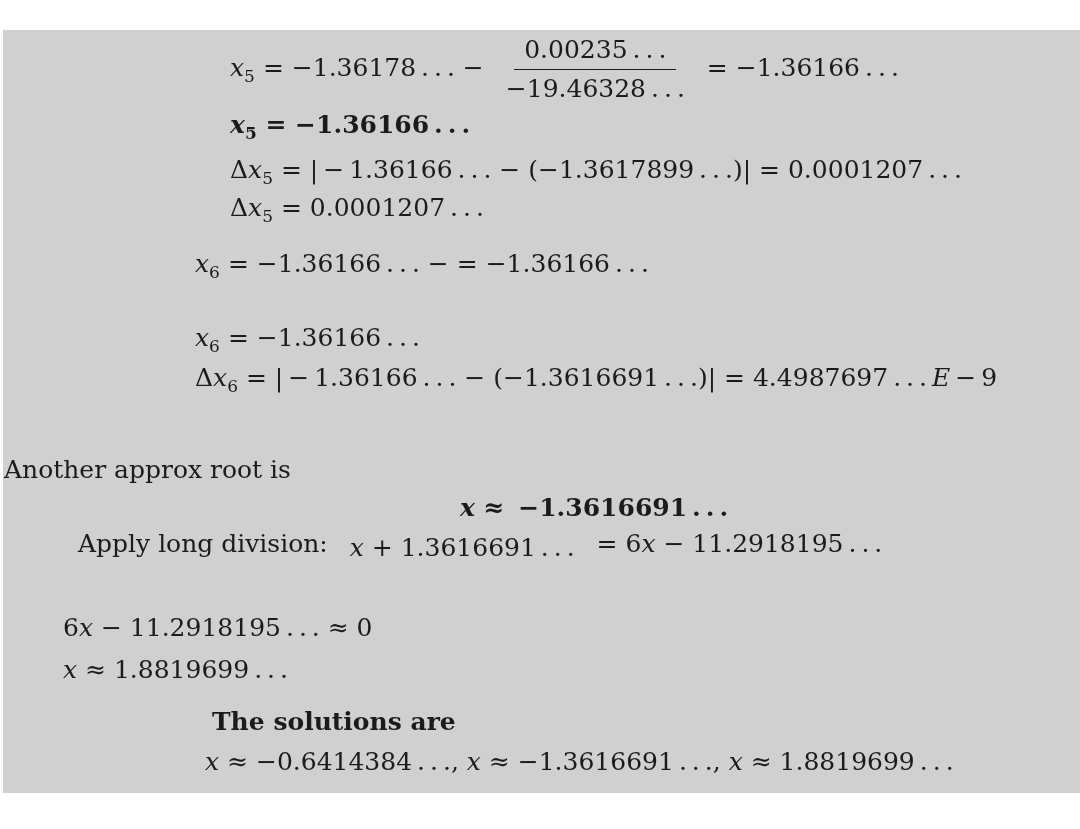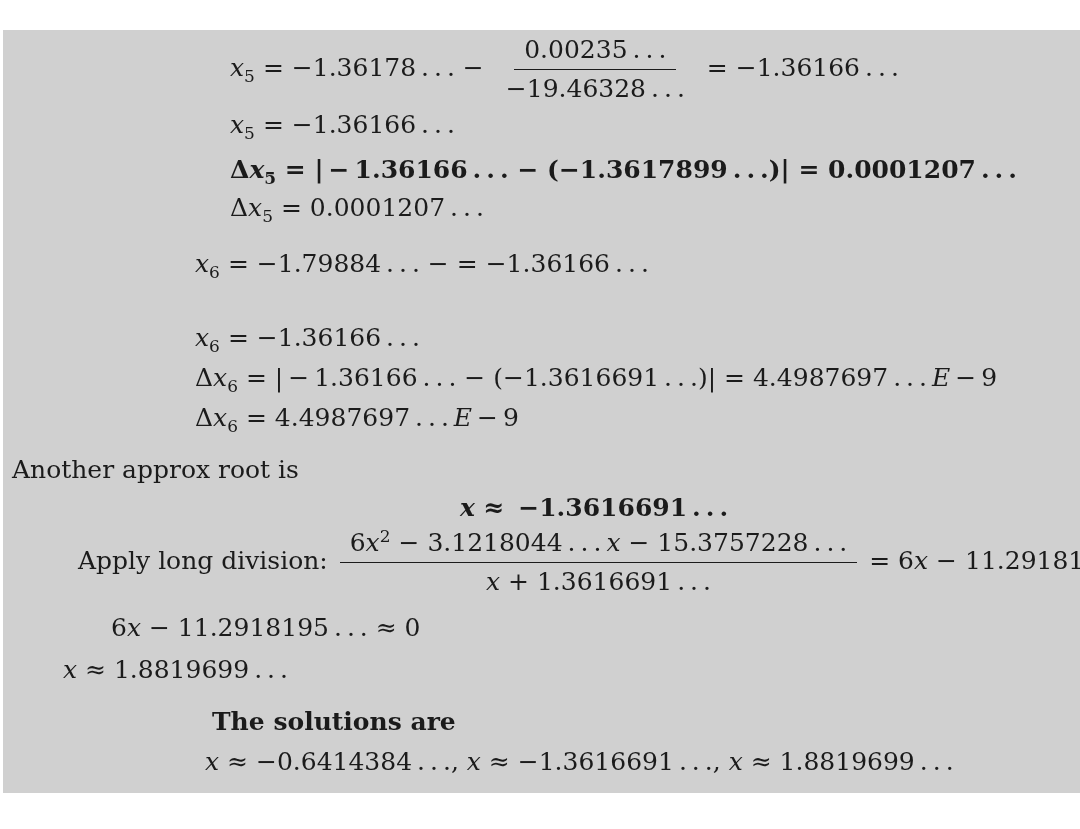--- a/index.html
+++ b/index.html
@@ -52,44 +52,42 @@
 </head>
 <body>
 
 <div class="panel">
 
   <div class="mline" style="left:227px;top:6px;"><span class="v">x</span><sub>5</sub><span> = −1.36178 . . . − </span><span class="frac">
         <span class="num">0.00235 . . .</span>
         <span class="den">−19.46328 . . .</span>
       </span><span> = −1.36166 . . .</span></div>
 
-  <div class="mline" style="left:227px;top:80px;"><span class="v">x</span><sub>5</sub><span> = −1.36166 . . .</span></div>
+  <div class="mline" style="left:227px;top:80px;font-weight:bold;"><span class="v">x</span><sub>5</sub><span> = −1.36166 . . .</span></div>
 
-  <div class="mline" style="left:227px;top:125px;font-weight:bold;"><span>Δ</span><span class="v">x</span><sub>5</sub><span> = | − 1.36166 . . . − (−1.3617899 . . .)| = 0.0001207 . . .</span></div>
+  <div class="mline" style="left:227px;top:125px;"><span>Δ</span><span class="v">x</span><sub>5</sub><span> = | − 1.36166 . . . − (−1.3617899 . . .)| = 0.0001207 . . .</span></div>
 
   <div class="mline" style="left:227px;top:163px;"><span>Δ</span><span class="v">x</span><sub>5</sub><span> = 0.0001207 . . .</span></div>
 
-  <div class="mline" style="left:192px;top:219px;"><span class="v">x</span><sub>6</sub><span> = −1.79884 . . . − </span><span> = −1.36166 . . .</span></div>
+  <div class="mline" style="left:192px;top:219px;"><span class="v">x</span><sub>6</sub><span> = −1.36166 . . . − </span><span> = −1.36166 . . .</span></div>
 
   <div class="mline" style="left:192px;top:293px;"><span class="v">x</span><sub>6</sub><span> = −1.36166 . . .</span></div>
 
   <div class="mline" style="left:192px;top:333px;text-align:right;"><span>Δ</span><span class="v">x</span><sub>6</sub><span> = | − 1.36166 . . . − (−1.3616691 . . .)| = 4.4987697 . . . </span><span class="v">E</span><span> − 9</span></div>
 
-  <div class="mline" style="left:192px;top:373px;"><span>Δ</span><span class="v">x</span><sub>6</sub><span> = 4.4987697 . . . </span><span class="v">E</span><span> − 9</span></div>
 
-  <div class="mline" style="left:1px;top:425px;margin-left:8px;">Another approx root is</div>
+  <div class="mline" style="left:1px;top:425px;">Another approx root is</div>
 
   <div class="mline" style="left:457px;top:463px;font-weight:bold;"><span class="v">x</span><span> ≈  −1.3616691 . . .</span></div>
 
   <div class="mline" style="left:75px;top:499px;"><span>Apply long division: </span><span class="frac">
-        <span class="num"><span>6</span><span class="v">x</span><sup>2</sup><span> − 3.1218044 . . . </span><span class="v">x</span><span> − 15.3757228 . . .</span></span>
         <span class="den"><span class="v">x</span><span> + 1.3616691 . . .</span></span>
       </span><span> = 6</span><span class="v">x</span><span> − 11.2918195 . . .</span></div>
 
-  <div class="mline" style="left:60px;top:583px;margin-left:48px;"><span>6</span><span class="v">x</span><span> − 11.2918195 . . . ≈ 0</span></div>
+  <div class="mline" style="left:60px;top:583px;"><span>6</span><span class="v">x</span><span> − 11.2918195 . . . ≈ 0</span></div>
 
   <div class="mline" style="left:60px;top:625px;"><span class="v">x</span><span> ≈ 1.8819699 . . .</span></div>
 
   <div class="mline" style="left:209px;top:677px;font-weight:bold;">The solutions are</div>
 
   <div class="mline" style="left:202px;top:717px;"><span class="v">x</span><span> ≈ −0.6414384 . . ., </span><span class="v">x</span><span> ≈ −1.3616691 . . ., </span><span class="v">x</span><span> ≈ 1.8819699 . . .</span></div>
 
 </div>
 
 </body></html>

